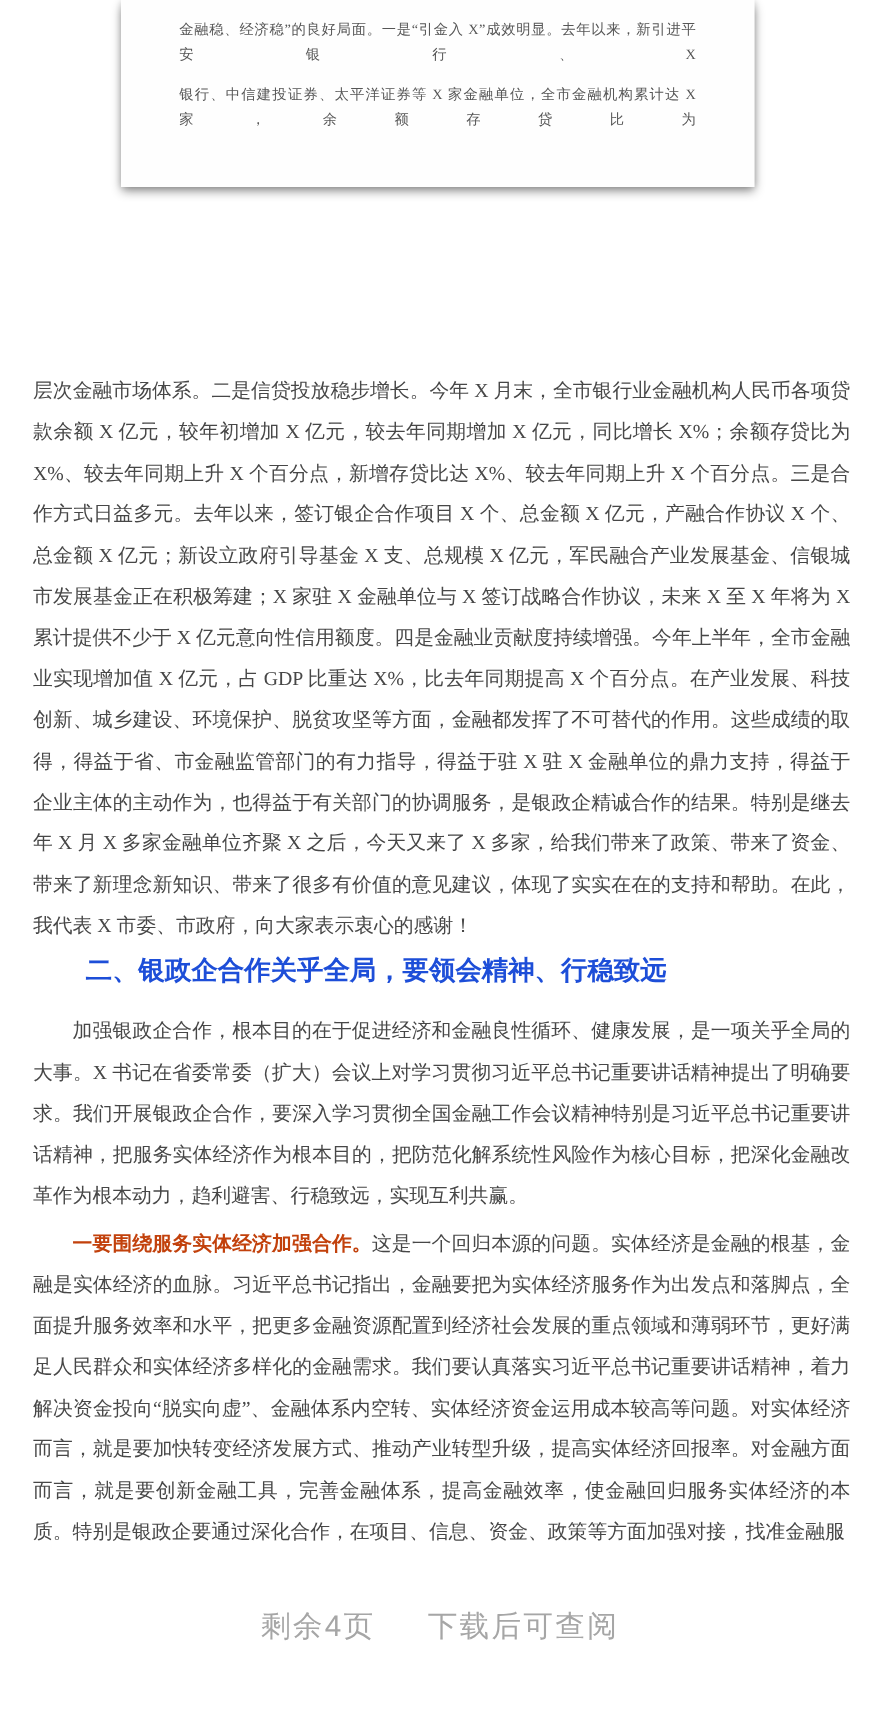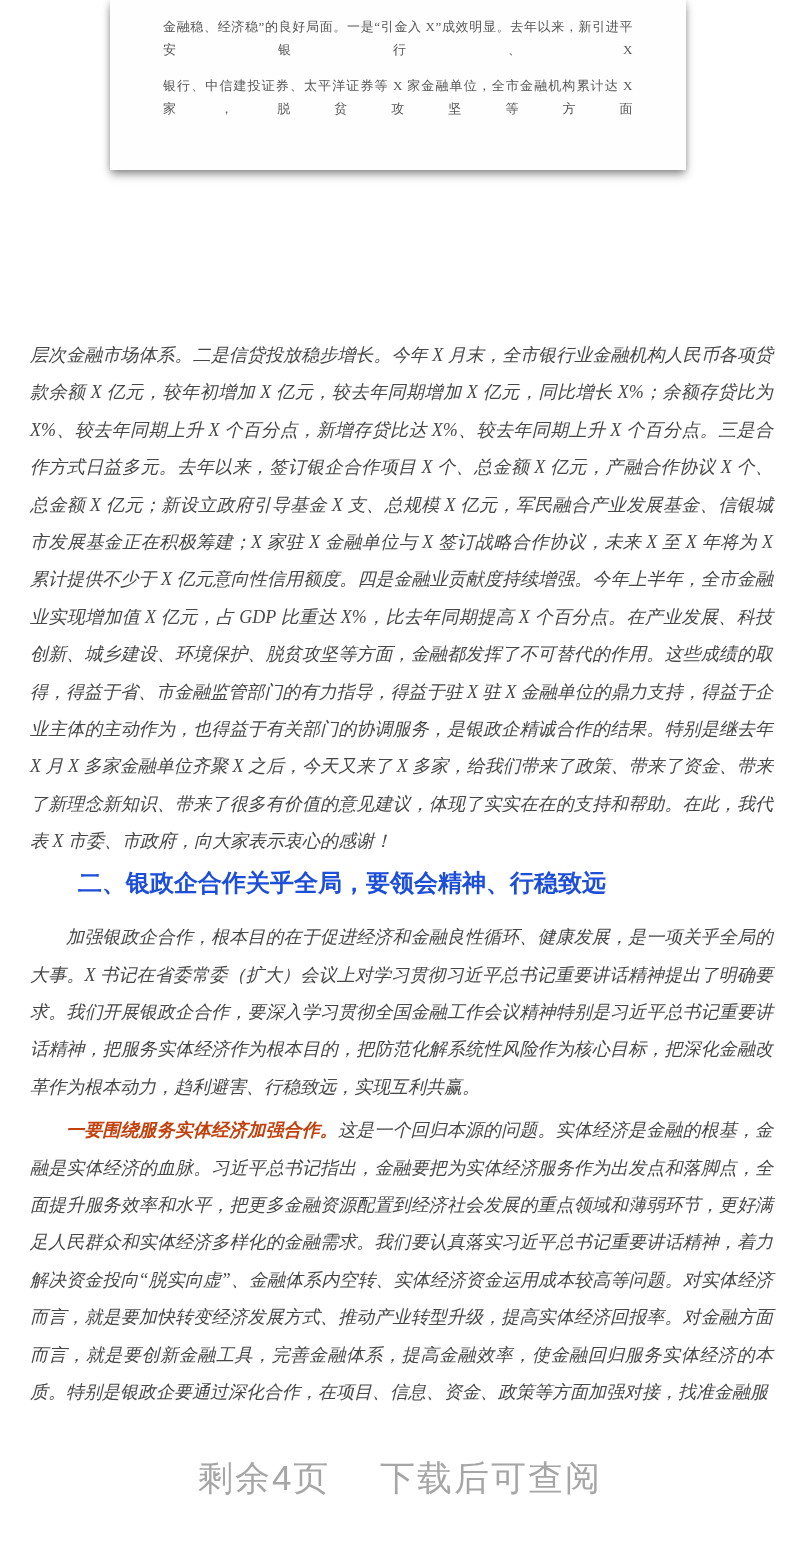--- a/index.html
+++ b/index.html
@@ -44,21 +44,20 @@
     left: 30px;
     top: 337px;
     width: 743px;
     font-size: 18px;
     line-height: 37.4px;
     color: #474747;
     text-align: justify;
   }
   .para {
     margin: 0;
-    font-style: italic;
   }
   .para.indent {
     text-indent: 2em;
   }
   .section-heading {
     margin: 4px 0 17px 0;
     font-size: 24px;
     line-height: 37.4px;
     font-weight: bold;
     color: #1d4ed8;
@@ -73,37 +72,37 @@
   }
 
   
   .download-prompt {
     position: absolute;
     left: 0;
     top: 1456px;
     width: 800px;
     text-align: center;
     font-family: "Liberation Sans", "DejaVu Sans", sans-serif;
-    font-size: 35px;
+    font-size: 27px;
     line-height: 44px;
     color: #a6a6a6;
     letter-spacing: 2px;
   }
   .download-hint {
     margin-left: 38px;
   }
 </style>
 </head>
 <body>
 
 <div class="page">
 
   <div class="preview-card">
     <p class="preview-line">金融稳、经济稳”的良好局面。一是“引金入 X”成效明显。去年以来，新引进平安银行、X</p>
-    <p class="preview-line">银行、中信建投证券、太平洋证券等 X 家金融单位，全市金融机构累计达 X 家，脱贫攻坚等方面</p>
+    <p class="preview-line">银行、中信建投证券、太平洋证券等 X 家金融单位，全市金融机构累计达 X 家，余额存贷比为</p>
   </div>
 
   <div class="doc-body">
 
     <p class="para">层次金融市场体系。二是信贷投放稳步增长。今年 X 月末，全市银行业金融机构人民币各项贷款余额 X 亿元，较年初增加 X 亿元，较去年同期增加 X 亿元，同比增长 X%；余额存贷比为 X%、较去年同期上升 X 个百分点，新增存贷比达 X%、较去年同期上升 X 个百分点。三是合作方式日益多元。去年以来，签订银企合作项目 X 个、总金额 X 亿元，产融合作协议 X 个、总金额 X 亿元；新设立政府引导基金 X 支、总规模 X 亿元，军民融合产业发展基金、信银城市发展基金正在积极筹建；X 家驻 X 金融单位与 X 签订战略合作协议，未来 X 至 X 年将为 X 累计提供不少于 X 亿元意向性信用额度。四是金融业贡献度持续增强。今年上半年，全市金融业实现增加值 X 亿元，占 GDP 比重达 X%，比去年同期提高 X 个百分点。在产业发展、科技创新、城乡建设、环境保护、脱贫攻坚等方面，金融都发挥了不可替代的作用。这些成绩的取得，得益于省、市金融监管部门的有力指导，得益于驻 X 驻 X 金融单位的鼎力支持，得益于企业主体的主动作为，也得益于有关部门的协调服务，是银政企精诚合作的结果。特别是继去年 X 月 X 多家金融单位齐聚 X 之后，今天又来了 X 多家，给我们带来了政策、带来了资金、带来了新理念新知识、带来了很多有价值的意见建议，体现了实实在在的支持和帮助。在此，我代表 X 市委、市政府，向大家表示衷心的感谢！</p>
 
     <h2 class="section-heading">二、银政企合作关乎全局，要领会精神、行稳致远</h2>
 
     <p class="para indent para-overview">加强银政企合作，根本目的在于促进经济和金融良性循环、健康发展，是一项关乎全局的大事。X 书记在省委常委（扩大）会议上对学习贯彻习近平总书记重要讲话精神提出了明确要求。我们开展银政企合作，要深入学习贯彻全国金融工作会议精神特别是习近平总书记重要讲话精神，把服务实体经济作为根本目的，把防范化解系统性风险作为核心目标，把深化金融改革作为根本动力，趋利避害、行稳致远，实现互利共赢。</p>
 

